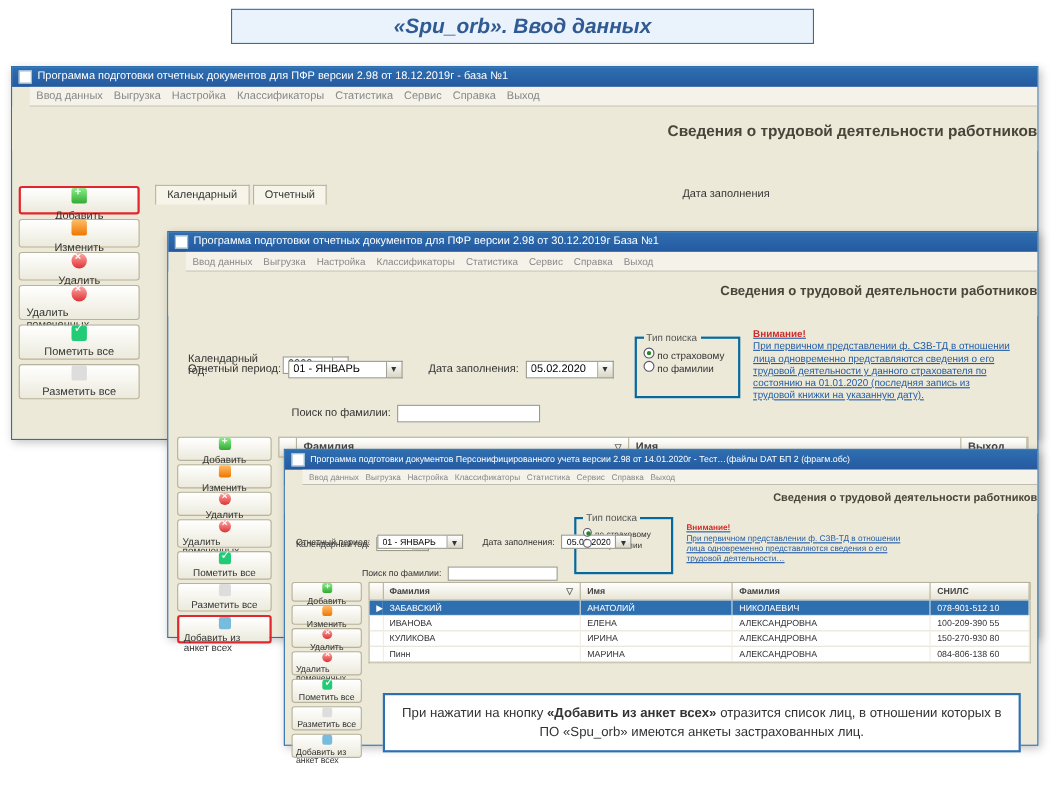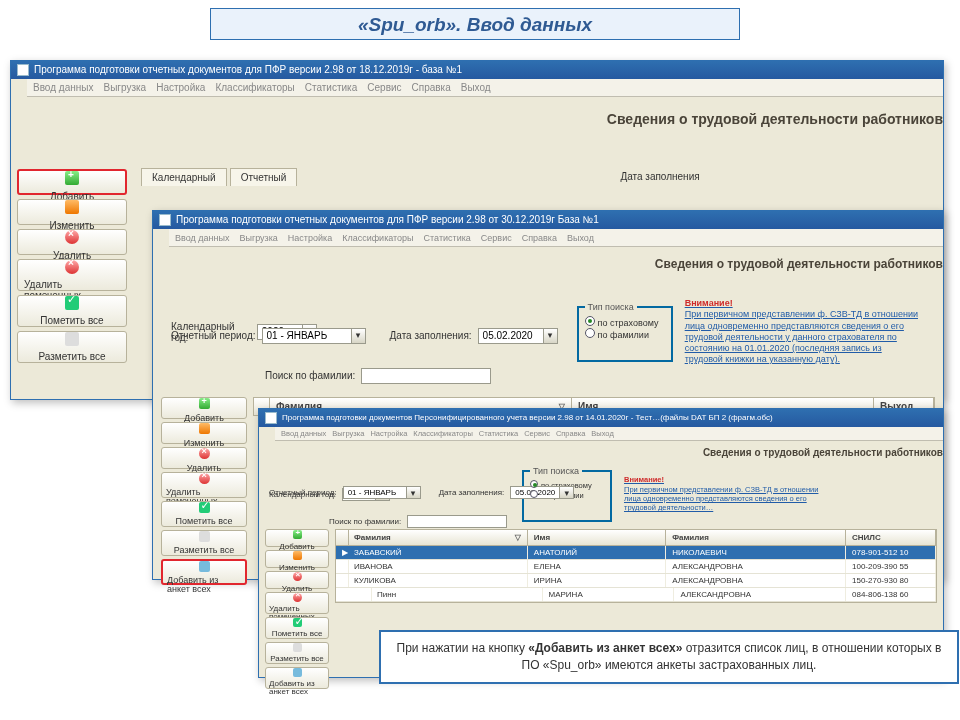--- a/index.html
+++ b/index.html
@@ -163,21 +163,20 @@
   .callout {
     position: absolute;
     border: 2px solid #2e6fb0;
     background: #fff;
     padding: 8px 12px;
     font-size: 12px;
     color: #333;
     line-height: 1.4;
     text-align: center;
     width: 580px;
-    margin-left: 31px;
   }
   
   .sidebar2, .sidebar3 { position: absolute; display: flex; flex-direction: column; gap: 3px; }
   .sidebtn.sm { height: 22px; font-size: 9px; padding: 0 4px; gap: 4px; }
   .sidebtn.sm.two { height: 26px; }
   .sidebtn.sm .ic { width: 11px; height: 11px; }
   .sidebtn.xs { height: 18px; font-size: 8px; padding: 0 3px; gap: 3px; }
   .sidebtn.xs.two { height: 22px; }
   .sidebtn.xs .ic { width: 9px; height: 9px; }
   fieldset.sp {
@@ -466,21 +465,21 @@
           <div>АЛЕКСАНДРОВНА</div>
           <div>100-209-390 55</div>
         </div>
         <div class="grid-row" style="grid-template-columns: 12px 1.3fr 1fr 1.3fr 90px;">
           <div></div>
           <div>КУЛИКОВА</div>
           <div>ИРИНА</div>
           <div>АЛЕКСАНДРОВНА</div>
           <div>150-270-930 80</div>
         </div>
-        <div class="grid-row" style="grid-template-columns: 12px 1.3fr 1fr 1.3fr 90px; padding-left: 23px;">
+        <div class="grid-row" style="grid-template-columns: 12px 1.3fr 1fr 1.3fr 90px;">
           <div></div>
           <div>Пинн</div>
           <div>МАРИНА</div>
           <div>АЛЕКСАНДРОВНА</div>
           <div>084-806-138 60</div>
         </div>
       </div>
   </div>
 </div>
 

